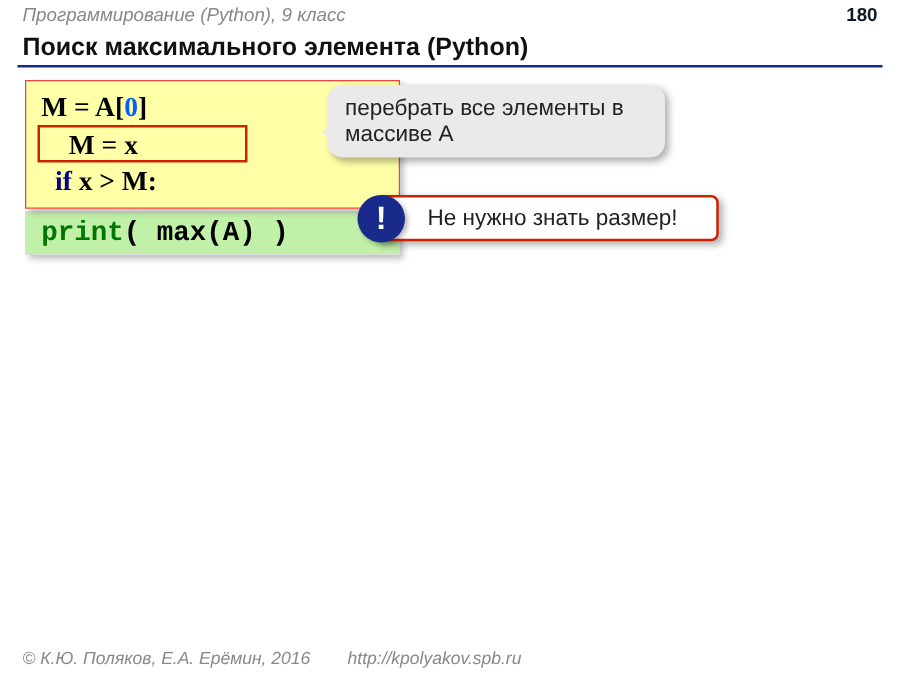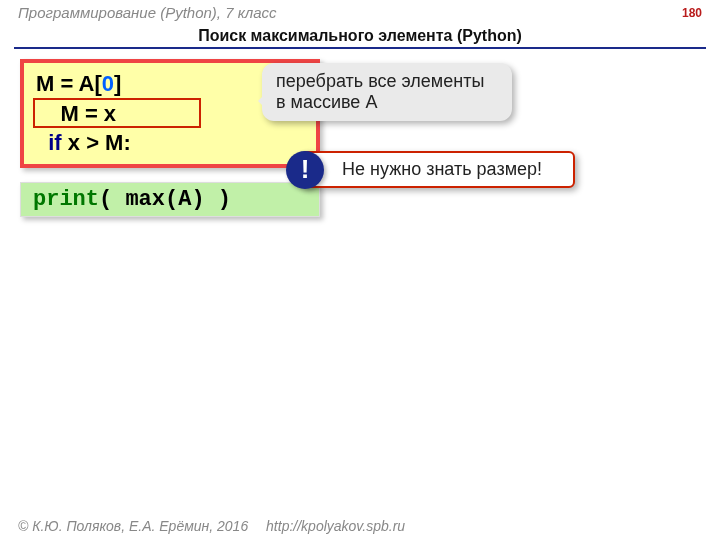--- a/index.html
+++ b/index.html
@@ -13,73 +13,72 @@
   }
   .header-bar {
     display: flex;
     justify-content: space-between;
     align-items: center;
     padding: 4px 18px 0 18px;
     font-style: italic;
     color: #888;
     font-size: 15px;
   }
-  .page-num { font-size: 12px; color: #b91c1c; font-style: normal; font-weight: bold; }
+  .page-num { font-size: 15px; color: #0f172a; font-style: normal; font-weight: bold; }
   .title {
-    font-size: 16px;
+    font-size: 20px;
     font-weight: bold;
     color: #111;
     padding: 6px 18px 2px 18px;
-    text-align: center;
   }
   .title-underline {
     height: 2px;
     background: #1a2a8a;
     margin: 0 14px 10px 14px;
   }
   .content { position: relative; padding: 0 20px; }
   .code-block-yellow {
     background: #ffffa8;
-    border: 4px solid #ef4444;
+    border: 1px solid #ef4444;
     box-shadow: 3px 3px 5px rgba(0,0,0,0.25);
-    font-family: Liberation Sans, sans-serif;
+    font-family: Liberation Serif, serif;
     font-size: 22px;
     font-weight: bold;
     line-height: 1.35;
     padding: 6px 12px;
     width: 300px;
     position: relative;
   }
   .code-block-green {
     background: #c1f0a8;
     border: 1px solid #ddd;
     box-shadow: 3px 3px 5px rgba(0,0,0,0.25);
     font-family: "Courier New", monospace;
     font-size: 22px;
     font-weight: bold;
     padding: 4px 12px;
     width: 300px;
-    margin-top: 14px;
+    margin-top: 2px;
   }
   .kw-for { color: #000088; }
   .kw-in { color: #000088; }
   .kw-if { color: #000088; }
   .kw-print { color: #007700; }
   .lit-num { color: #0060ff; }
   .fn { color: #000; }
   .red-box {
     position: absolute;
     border: 2px solid #cc2200;
     top: 35px; left: 9px; width: 168px; height: 30px;
     pointer-events: none;
   }
   .callout-grey {
     position: absolute;
     left: 262px; top: 4px;
-    width: 250px;
+    width: 270px;
     background: #eaeaea;
     border-radius: 12px;
     padding: 8px 14px;
     font-size: 18px;
     color: #222;
     box-shadow: 3px 3px 6px rgba(0,0,0,0.3);
   }
   .callout-grey::before {
     content: "";
     position: absolute;
@@ -114,27 +113,27 @@
     justify-content: center;
     box-shadow: 2px 2px 4px rgba(0,0,0,0.3);
   }
   .footer {
     position: absolute;
     bottom: 6px; left: 18px;
     font-style: italic;
     color: #888;
     font-size: 14px;
   }
-  .footer a { color: #888; text-decoration: none; margin-left: 14px; }
+  .footer a { color: #888; text-decoration: none; margin-left: 26px; }
 </style>
 </head>
 <body>
 
 <div class="header-bar">
-  <span>Программирование (Python), 7 класс</span>
+  <span>Программирование (Python), 9 класс</span>
   <span class="page-num">180</span>
 </div>
 
 <div class="title">Поиск максимального элемента (Python)</div>
 <div class="title-underline"></div>
 
 <div class="content">
 
   <div class="code-block-yellow">
     <div>

